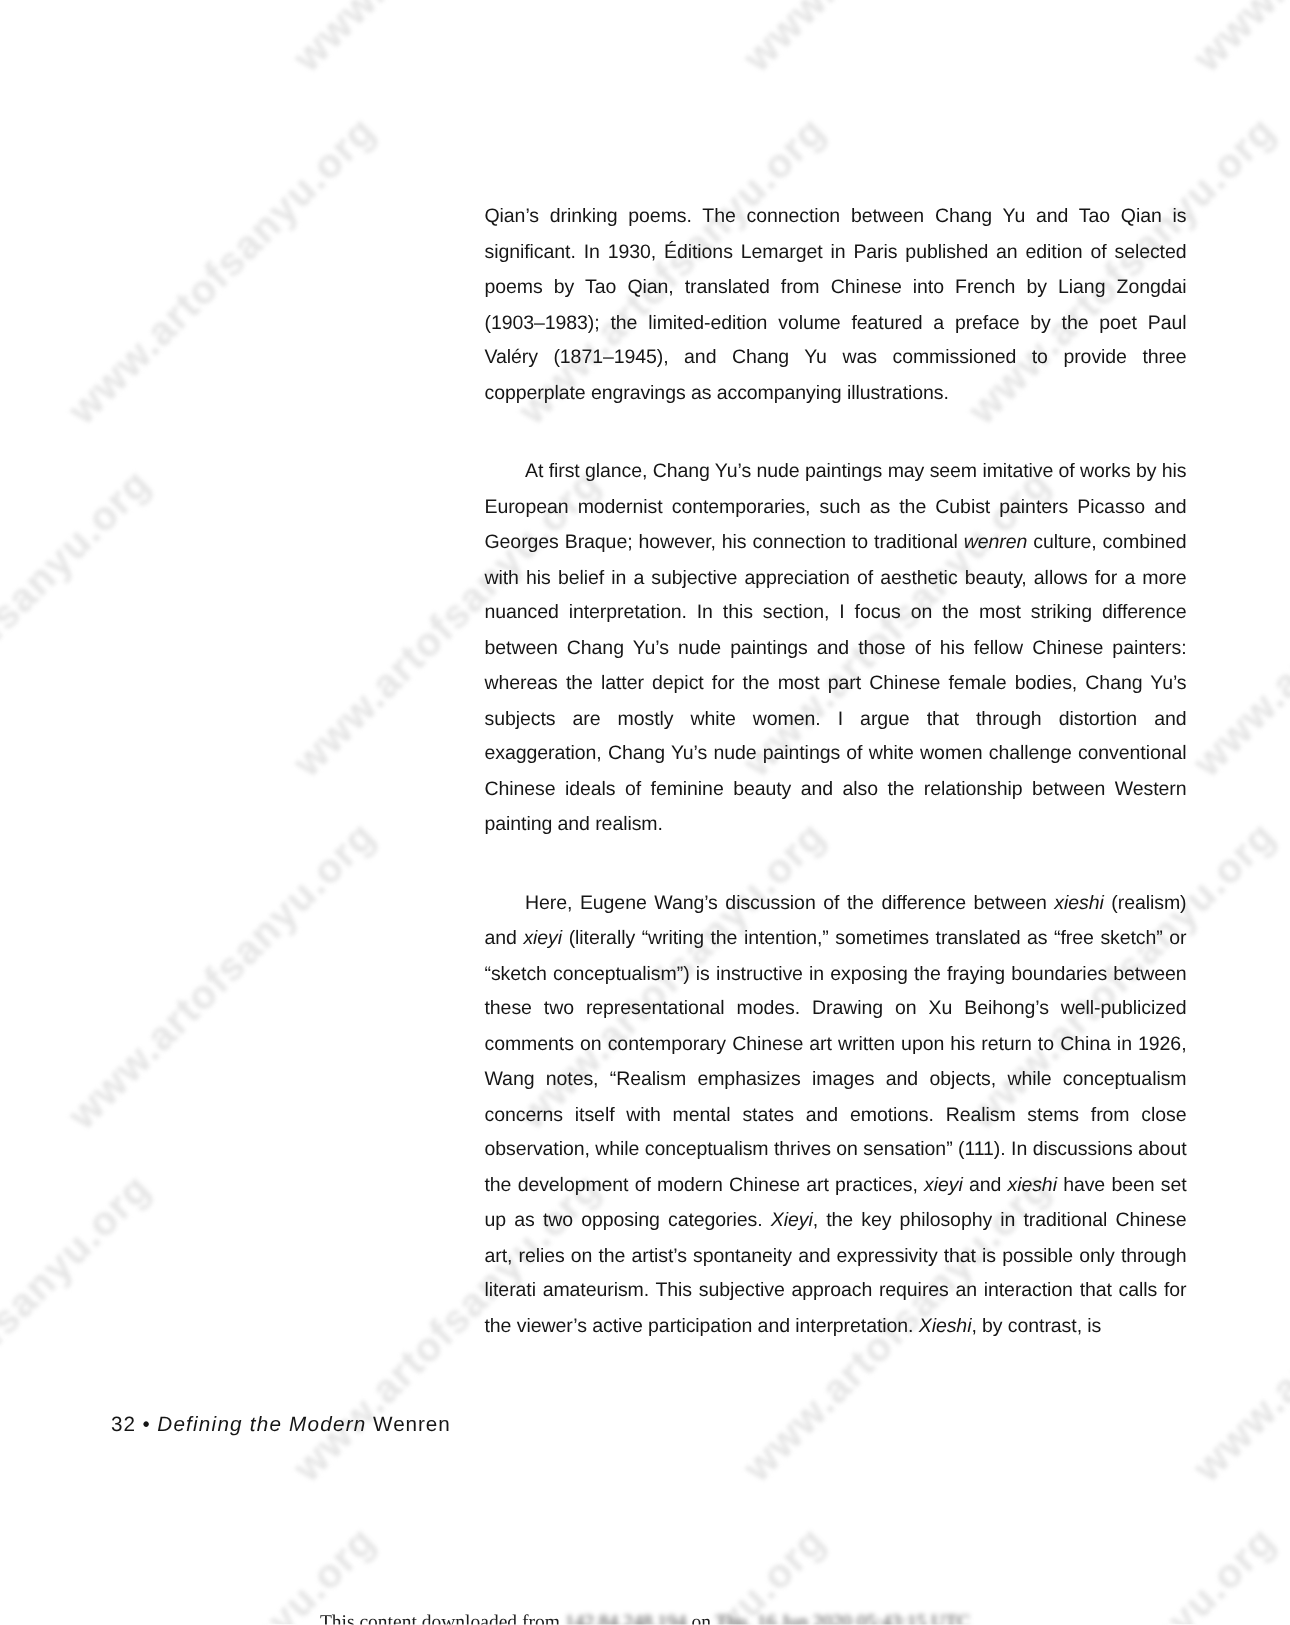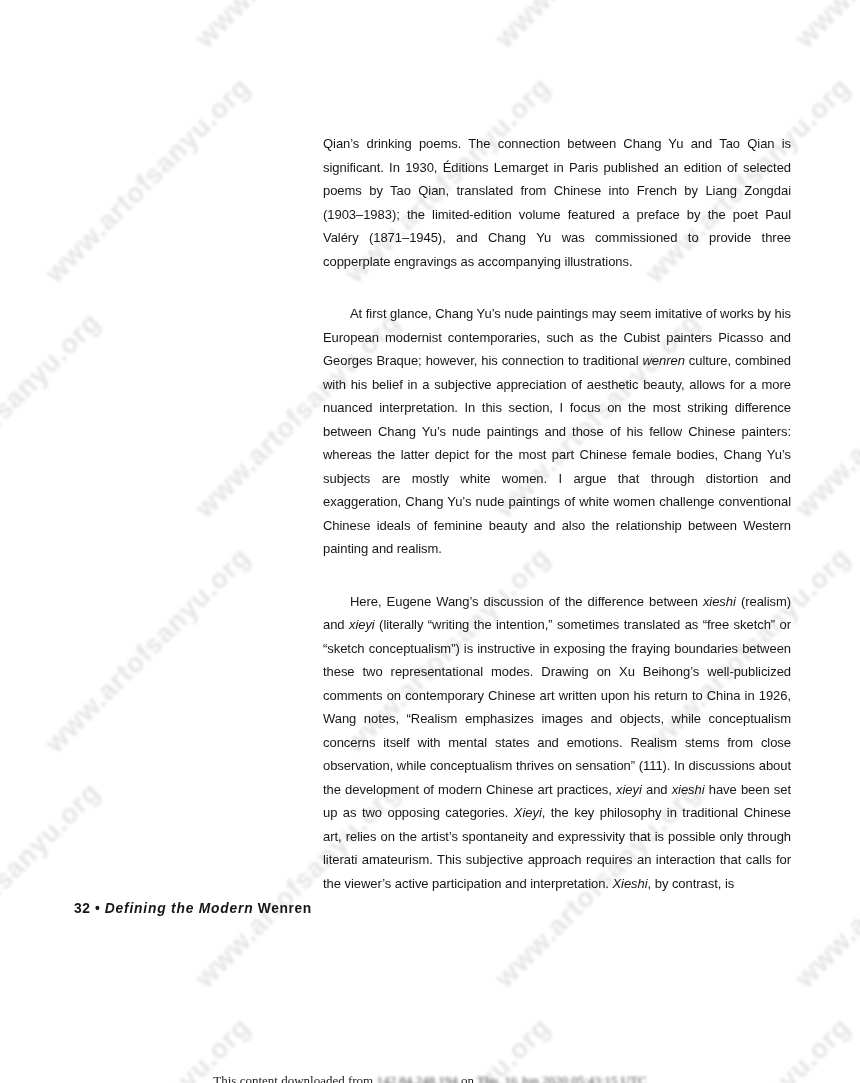--- a/index.html
+++ b/index.html
@@ -43,25 +43,25 @@
     line-height: 23.5px;
     text-align: justify;
     letter-spacing: -0.05px;
   }
   .text-block p { margin: 0; }
   .text-block p.indent { text-indent: 27px; margin-top: 29px; }
   .it { font-style: italic; }
   
   .running-footer {
     position: absolute;
-    left: 74px; top: 901px;
+    left: 74px; top: 942px;
     z-index: 1;
     color: #161616;
     font-size: 13.8px;
-    font-weight: 700;
+    font-weight: 400;
     letter-spacing: 0.6px;
     white-space: pre-wrap;
   }
   .running-footer .it { letter-spacing: 0.8px; }
   
   .jstor {
     position: absolute;
     left: 0; top: 1043px;
     width: 860px;
     z-index: 1;

